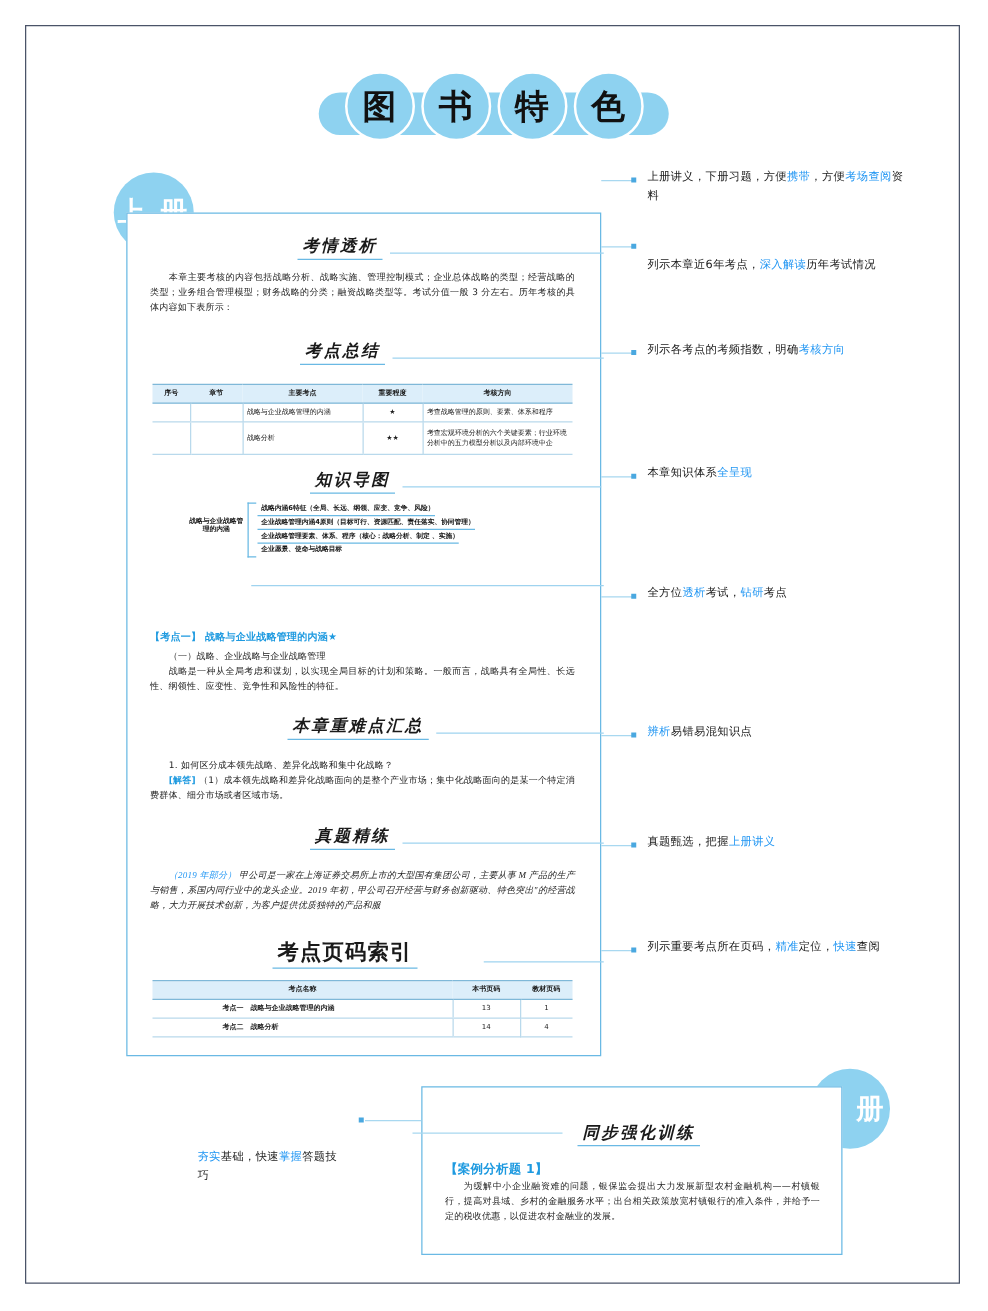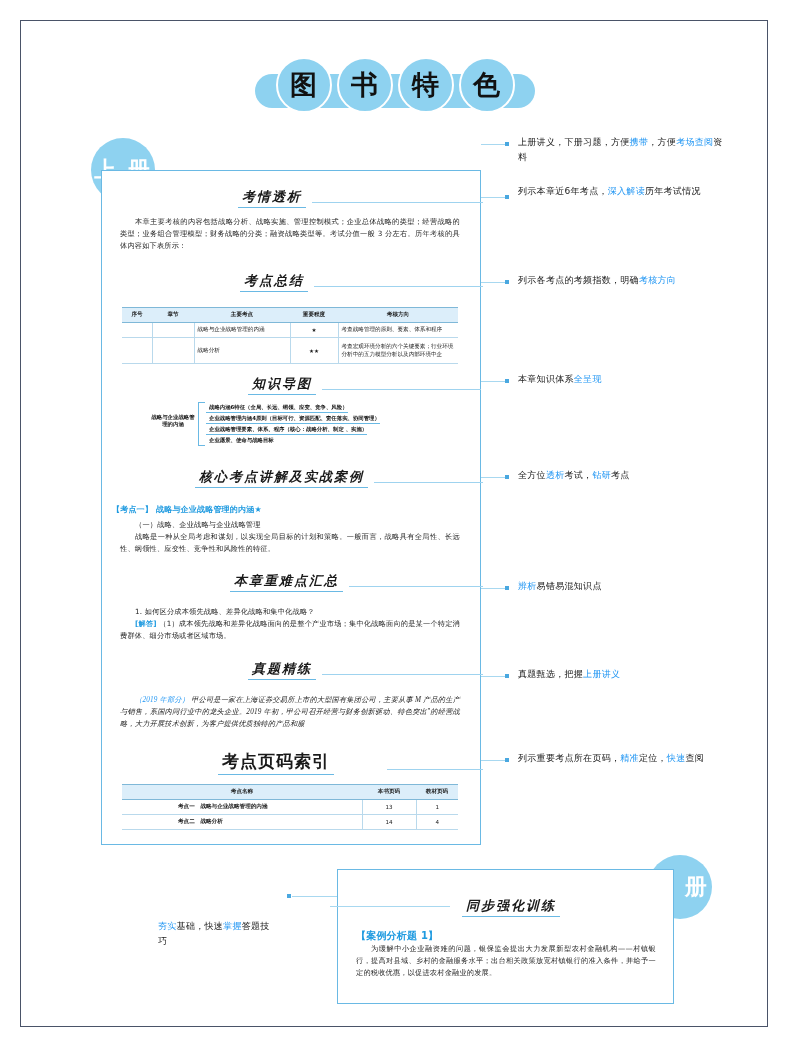--- a/index.html
+++ b/index.html
@@ -315,24 +315,23 @@
 <div class="mindmap" style="left:150px; top:400px; width:310px; height:50px;">
   <div class="mm-root">战略与企业战略管理的内涵</div>
   <div class="mm-brace"></div>
   <div class="mm-row" style="top:2px;">战略内涵6特征（全局、长远、纲领、应变、竞争、风险）</div>
   <div class="mm-row" style="top:13px;">企业战略管理内涵4原则（目标可行、资源匹配、责任落实、协同管理）</div>
   <div class="mm-row" style="top:24px;">企业战略管理要素、体系、程序（核心：战略分析、制定 、实施）</div>
   <div class="mm-row" style="top:35px; border-bottom:none;">企业愿景、使命与战略目标</div>
 </div>
 
 <div class="sec-head" style="left:195px; top:468px; width:288px;">
-  <span class="sh-text">核心考点讲解及实战案例</span>
-  <span class="sh-rule"></span>
-</div>
-<div class="body-text" style="left:112px; top:504px; width:340px; font-weight:bold; font-size:8px; color:#1e9ae0;">
+  <span class="sh-rule"></span>
+</div>
+<div class="body-text" style="left:120px; top:504px; width:340px; font-weight:bold; font-size:8px; color:#1e9ae0;">
   <span>【考点一】 战略与企业战略管理的内涵★</span>
 </div>
 <div class="body-text" style="left:120px; top:519px; width:340px;">
   <span class="indent">（一）战略、企业战略与企业战略管理</span>
 </div>
 <div class="body-text" style="left:120px; top:531px; width:340px;">
   <span class="indent">战略是一种从全局考虑和谋划，以实现全局目标的计划和策略。一般而言，战略具有全局性、长远性、纲领性、应变性、竞争性和风险性的特征。</span>
 </div>
 
 <div class="sec-head" style="left:230px; top:572px; width:253px;">
@@ -412,21 +411,21 @@
 <div class="ann-bullet" style="left:505px; top:195px;"></div>
 <div class="ann-bullet" style="left:505px; top:280px;"></div>
 <div class="ann-bullet" style="left:505px; top:379px;"></div>
 <div class="ann-bullet" style="left:505px; top:475px;"></div>
 <div class="ann-bullet" style="left:505px; top:586px;"></div>
 <div class="ann-bullet" style="left:505px; top:674px;"></div>
 <div class="ann-bullet" style="left:505px; top:758px;"></div>
 <div class="ann-bullet" style="left:287px; top:894px;"></div>
 
 <div class="ann" id="ann-0" style="left:518px; top:135px;"><span>上册讲义，下册习题，方便</span><span class="blue">携带</span><span>，方便</span><span class="blue">考场查阅</span><span>资料</span></div>
-<div class="ann" id="ann-1" style="left:518px; top:184px;"><span>列示本章近6年考点，</span><span class="blue">深入解读</span><span>历年考试情况</span></div>
+<div class="ann" id="ann-1" style="left:518px; top:205px;"><span>列示本章近6年考点，</span><span class="blue">深入解读</span><span>历年考试情况</span></div>
 <div class="ann" id="ann-2" style="left:518px; top:273px;"><span>列示各考点的考频指数，明确</span><span class="blue">考核方向</span></div>
 <div class="ann" id="ann-3" style="left:518px; top:372px;"><span>本章知识体系</span><span class="blue">全呈现</span></div>
 <div class="ann" id="ann-4" style="left:518px; top:468px;"><span>全方位</span><span class="blue">透析</span><span>考试，</span><span class="blue">钻研</span><span>考点</span></div>
 <div class="ann" id="ann-5" style="left:518px; top:579px;"><span class="blue">辨析</span><span>易错易混知识点</span></div>
 <div class="ann" id="ann-6" style="left:518px; top:667px;"><span>真题甄选，把握</span><span class="blue">上册讲义</span></div>
 <div class="ann" id="ann-7" style="left:518px; top:751px;"><span>列示重要考点所在页码，</span><span class="blue">精准</span><span>定位，</span><span class="blue">快速</span><span>查阅</span></div>
 
 <div class="ann-left" id="annL-0" style="left:158px; top:887px;margin-top:32px;"><span class="blue">夯实</span><span>基础，快速</span><span class="blue">掌握</span><span>答题技巧</span></div>
 
 </body></html>

